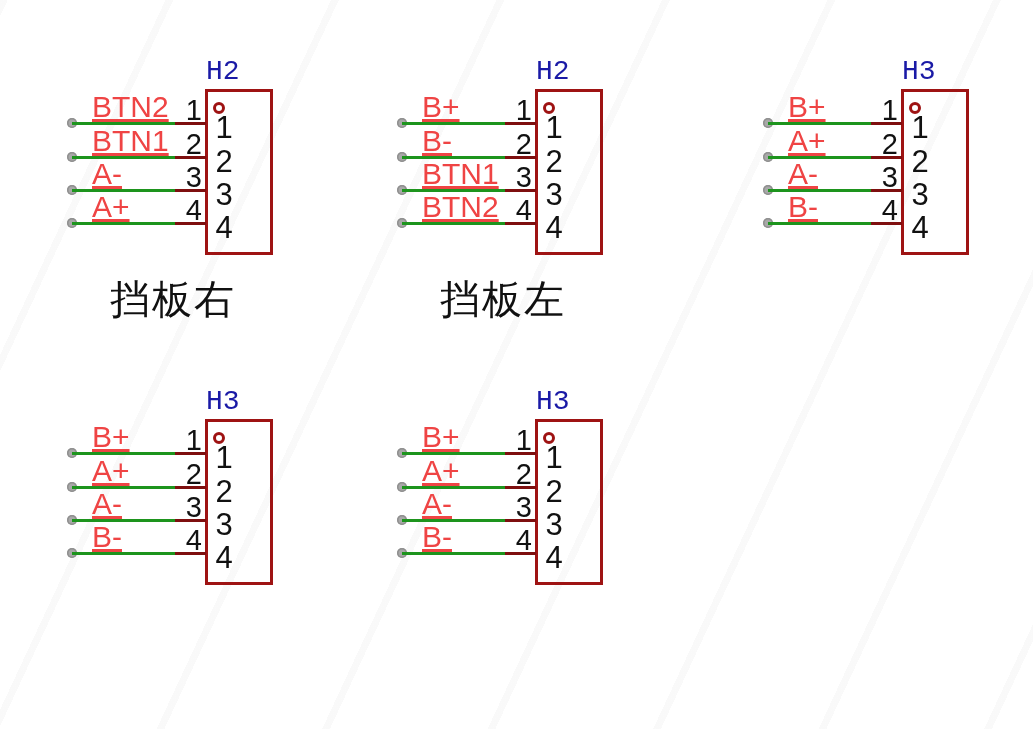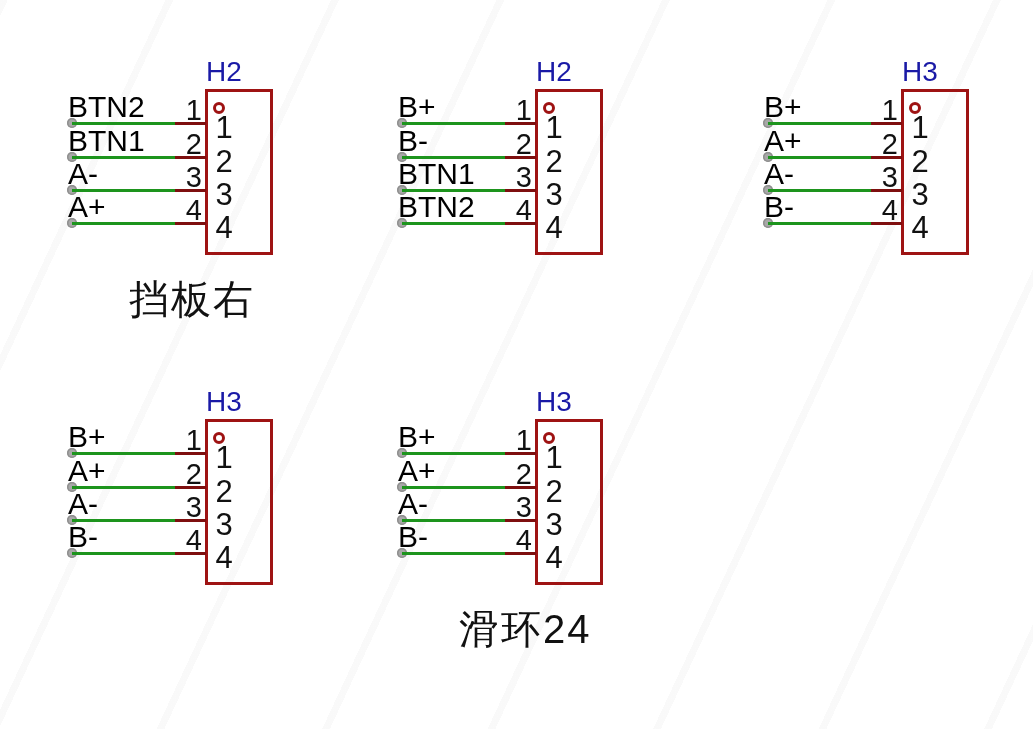--- a/index.html
+++ b/index.html
@@ -12,56 +12,56 @@
   body::before{
     content:"";position:absolute;inset:0;pointer-events:none;
     background:repeating-linear-gradient(115deg,
       rgba(90,90,90,0.035) 0 7px, transparent 7px 150px);
   }
 
   .connector{position:absolute;width:270px;height:270px;}
 
   .designator{
     position:absolute;left:146px;top:-1px;
-    font-size:28px;line-height:30px;color:#1a1aa6;white-space:nowrap;
+    font-size:28px;line-height:30px;color:#1a1aa6;white-space:nowrap;font-family:Liberation Mono, monospace;
   }
   .box{
     position:absolute;left:145px;top:31px;width:62px;height:160px;
     border:3px solid #9e1313;background:transparent;
   }
   .pin1-circle{
     position:absolute;left:153px;top:44px;width:6px;height:6px;
     border:3px solid #9e1313;border-radius:50%;background:#fff;
   }
 
   .r0{--wy:65px;} .r1{--wy:99px;} .r2{--wy:132px;} .r3{--wy:165px;}
 
   .net{
-    position:absolute;left:8px;top:calc(var(--wy) - 32px);
-    font-size:30px;line-height:32px;color:#000000;white-space:nowrap;
+    position:absolute;left:32px;top:calc(var(--wy) - 32px);
+    font-size:30px;line-height:32px;color:#ef4444;white-space:nowrap;text-decoration:underline;
   }
   .wire{position:absolute;left:7px;top:calc(var(--wy) - 5px);width:139px;height:10px;}
   .wire .dot{
     position:absolute;left:0;top:0;width:10px;height:10px;border-radius:50%;
     background:#a8a8a8;box-shadow:inset 0 0 0 1.5px #8f8f8f;display:block;
   }
   .wire .line{position:absolute;left:5px;top:4px;width:103px;height:3px;background:#1d941d;display:block;}
   .wire .stub{position:absolute;left:108px;top:4px;width:31px;height:3px;background:#7e0f0f;display:block;}
 
   .pin-num{
     position:absolute;left:104px;top:calc(var(--wy) - 28px);width:38px;
     text-align:right;font-size:29px;line-height:31px;color:#111;
   }
   .inner-num{
     position:absolute;left:149px;top:calc(var(--wy) - 12px);width:30px;
     text-align:center;font-size:31px;line-height:33px;color:#111;
   }
   .caption{
     position:absolute;left:50px;top:219px;
-    font-size:40px;line-height:44px;color:#111;letter-spacing:2px;white-space:nowrap;margin-left:19px;
+    font-size:40px;line-height:44px;color:#111;letter-spacing:2px;white-space:nowrap;
   }
 
   .c1{left:60px;top:58px;}
   .c2{left:390px;top:58px;}
   .c3{left:756px;top:58px;}
   .c4{left:60px;top:388px;}
   .c5{left:390px;top:388px;}
 </style>
 </head>
 <body>
@@ -144,20 +144,21 @@
 
   <div class="net r3">BTN2</div>
   <div class="wire r3">
       <i class="dot"></i>
       <i class="line"></i>
       <i class="stub"></i>
     </div>
   <div class="pin-num r3">4</div>
   <div class="inner-num r3">4</div>
 
+  <div class="caption">挡板左</div>
 </div>
 
 <div class="connector c3">
   <div class="designator">H3</div>
   <div class="box"></div>
   <div class="pin1-circle"></div>
 
   <div class="net r0">B+</div>
   <div class="wire r0">
       <i class="dot"></i>
@@ -273,14 +274,13 @@
 
   <div class="net r3">B-</div>
   <div class="wire r3">
       <i class="dot"></i>
       <i class="line"></i>
       <i class="stub"></i>
     </div>
   <div class="pin-num r3">4</div>
   <div class="inner-num r3">4</div>
 
-  <div class="caption">滑环24</div>
 </div>
 
 </body></html>

